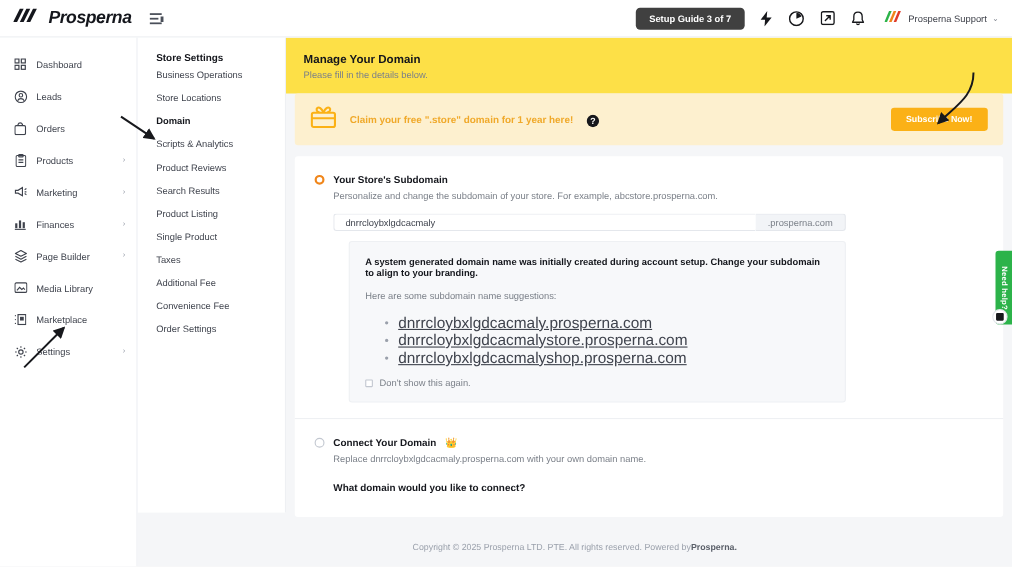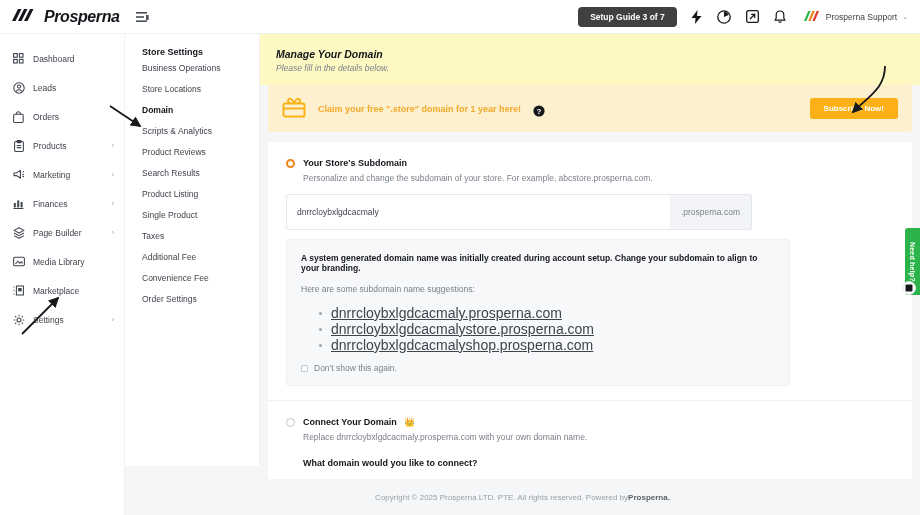--- a/index.html
+++ b/index.html
@@ -57,21 +57,21 @@
   }
   .subnav-title { font-size:9px; font-weight:700; color:#14161c; padding:0 0 0 17px; }
   .subnav-item {
     font-size:8.5px; color:#3f434d; padding:0 0 0 17px; height:21px;
     display:flex; align-items:center; cursor:pointer; white-space:nowrap;
   }
   .subnav-item.active { font-weight:700; color:#14161c; }
 
   
   .main { position:absolute; top:34px; left:260px; width:660px; height:481px; overflow:hidden; }
-  .page-head { padding:14px 16px 12px 16px; background:#fef9c3;font-style:italic; }
+  .page-head { padding:14px 16px 12px 16px; background:#fde047; }
   .page-title { font-size:10.5px; font-weight:700; color:#14161c; margin-bottom:3px; }
   .page-sub { font-size:8.5px; color:#7b8089; }
 
   .card { background:#ffffff; margin:0 8px; border-radius:3px; }
 
   
   .promo {
     margin:0 8px; background:#fdf0cf; border-radius:3px;
     height:47px; display:flex; align-items:center; padding:0 14px; gap:12px;
   }
@@ -86,35 +86,35 @@
   
   .section { padding:16px 18px 14px 18px; }
   .sec-head { display:flex; align-items:center; gap:8px; margin-bottom:5px; }
   .radio { width:9px; height:9px; border-radius:50%; flex:0 0 9px; position:relative; cursor:pointer; }
   .radio.on { border:2.5px solid #f0861b; background:#ffffff; }
   .radio.off { border:1px solid #c2c7d0; background:#ffffff; }
   .sec-title { font-size:9px; font-weight:700; color:#14161c; }
   .crown { font-size:9px; }
   .sec-desc { font-size:8.5px; color:#7b8089; margin-left:17px; margin-bottom:11px; }
 
-  .input-row { display:flex; width:466px; height:36px; }
+  .input-row { display:flex; margin-left:17px; width:466px; height:16px; }
   .dom-input {
     flex:1; border:1px solid #e4e7ec; border-right:none;
     border-radius:3px 0 0 3px; font-size:8.5px; color:#3f434d;
     padding:0 10px; font-family:inherit; outline:none; background:#ffffff;
   }
   .dom-suffix {
     background:#f2f4f7; border:1px solid #e4e7ec; border-left:none;
     border-radius:0 3px 3px 0; font-size:8.5px; color:#7b8089;
     display:flex; align-items:center; padding:0 11px; white-space:nowrap;
   }
 
   
   .suggest {
-    margin:9px 0 0 0; width:504px; background:#f7f8fa;
+    margin:9px 0 0 31px; width:452px; background:#f7f8fa;
     border:1px solid #eef0f3; border-radius:3px; padding:13px 14px 12px 14px;
   }
   .sug-head { font-size:8.5px; font-weight:700; color:#14161c; margin-bottom:11px; }
   .sug-sub { font-size:8.5px; color:#7b8089; margin-bottom:11px; }
   .sug-list { list-style:none; margin:0 0 10px 18px; }
   .sug-list li { display:flex; align-items:center; gap:9px; height:16px; }
   .bullet { width:3px; height:3px; border-radius:50%; background:#9aa0ab; flex:0 0 3px; }
   .sug-link { font-size:14px; color:#3f434d; text-decoration:underline; cursor:pointer; }
   .dont-show { display:flex; align-items:center; gap:6px; margin-top:4px; }
   .chk { width:7px; height:7px; border:1px solid #c2c7d0; border-radius:1px; background:#fff; cursor:pointer; flex:0 0 7px; }

